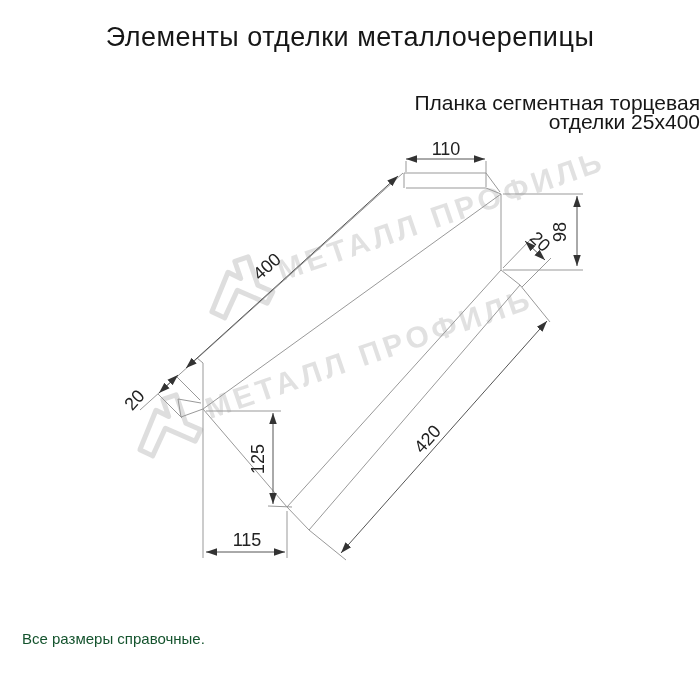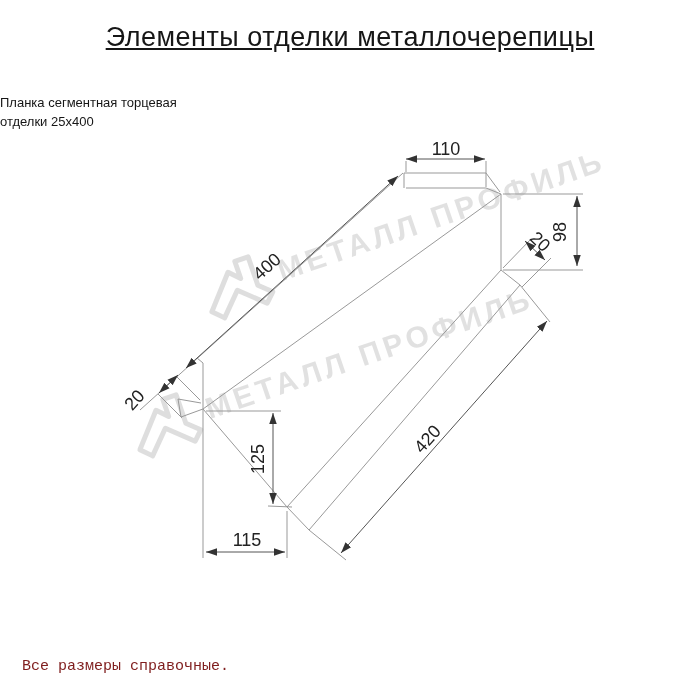--- a/index.html
+++ b/index.html
@@ -2,29 +2,29 @@
 <html><head>
 <meta charset="utf-8">
 <style>
   html,body{margin:0;padding:0;background:#ffffff;}
   .page{
     position:relative;width:700px;height:700px;background:#ffffff;overflow:hidden;
     font-family:"Liberation Sans", sans-serif;color:#1a1a1a;
   }
   .title{
     position:absolute;top:22px;left:0;width:700px;text-align:center;
-    font-size:27px;font-weight:400;letter-spacing:.5px;color:#161616;text-decoration:underline;
+    font-size:27px;font-weight:400;letter-spacing:.5px;color:#161616;
   }
   .subtitle{
-    position:absolute;top:93px;left:0;width:700px;text-align:left;
-    font-size:13px;line-height:19px;color:#161616;
+    position:absolute;top:93px;left:0;width:700px;text-align:right;
+    font-size:21px;line-height:19px;color:#161616;
   }
   .footer{
-    position:absolute;left:22px;top:658px;width:640px;
-    font-size:15px;line-height:18px;color:#7f1d1d;font-family:Liberation Mono, monospace;
+    position:absolute;left:22px;top:630px;width:640px;
+    font-size:15px;line-height:18px;color:#14532d;
   }
   svg text.dim{
     font-family:"Liberation Sans", sans-serif;
     font-size:18px;fill:#222;
   }
   svg text.wm{
     font-family:"Liberation Sans", sans-serif;
     font-size:30px;font-weight:bold;letter-spacing:4px;
     fill:rgba(90,90,90,0.18);
   }

